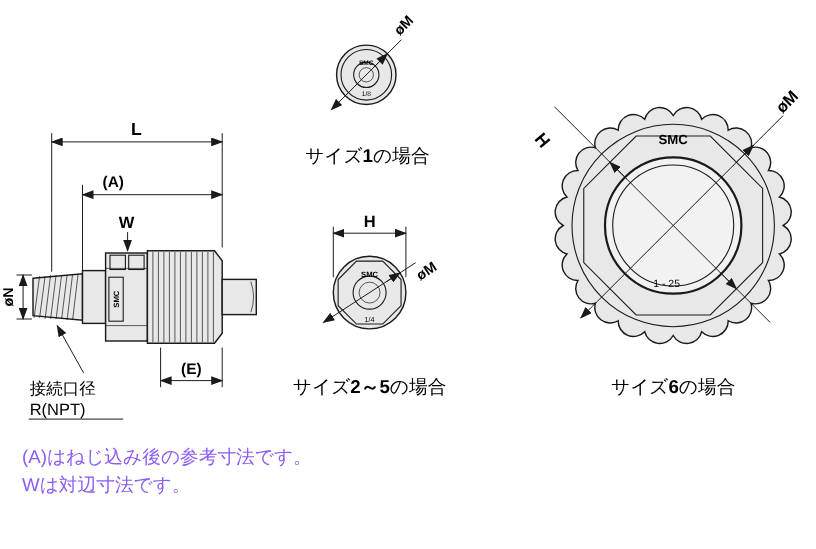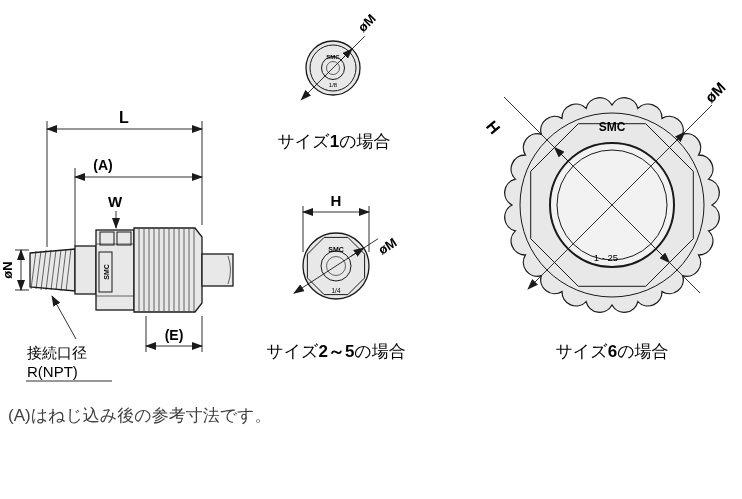--- a/index.html
+++ b/index.html
@@ -6,21 +6,21 @@
   body{width:742px;height:499px;background:#fff;position:relative;overflow:hidden;
        font-family:"Liberation Sans","DejaVu Sans",sans-serif;}
   svg{display:block;}
   svg text{font-family:"Liberation Sans","DejaVu Sans",sans-serif;fill:#000;}
   .outline{fill:#e8e8e8;stroke:#1a1a1a;stroke-width:1.3;stroke-linejoin:miter;}
   .med{stroke:#1a1a1a;stroke-width:1;fill:none;}
   .thin{stroke:#1a1a1a;stroke-width:0.65;fill:none;}
   .dim{stroke:#1a1a1a;stroke-width:0.9;fill:none;}
   .b{font-weight:bold;}
   .cap{font-size:17px;}
-  .notes{position:absolute;left:8px;top:403px;font-size:17px;line-height:25px;color:#404040;}
+  .notes{position:absolute;left:20px;top:403px;font-size:17px;line-height:25px;color:#8b5cf6;}
   .notes p{margin:0;}
 </style>
 </head>
 <body>
 
 <svg width="742" height="400" viewBox="0 0 742 400">
   <defs>
     <marker id="arw" markerWidth="11" markerHeight="8" refX="10" refY="4" orient="auto-start-reverse" markerUnits="userSpaceOnUse">
       <path d="M0,0 L11,4 L0,8 Z" fill="#1a1a1a"></path>
     </marker>
@@ -150,13 +150,14 @@
     <line class="dim" x1="669.2" y1="147.8" x2="684.8" y2="132.2" marker-end="url(#arw)"></line>
     <text transform="translate(719,96) rotate(-45)" text-anchor="middle" font-size="15" class="b">øM</text>
     <text x="612" y="357" text-anchor="middle" class="cap">
       <tspan>サイズ</tspan><tspan font-weight="bold">6</tspan><tspan>の場合</tspan>
     </text>
   </g>
 </svg>
 
 <div class="notes">
   <p>(A)はねじ込み後の参考寸法です。</p>
+  <p>Wは対辺寸法です。</p>
 </div>
 
 </body></html>

